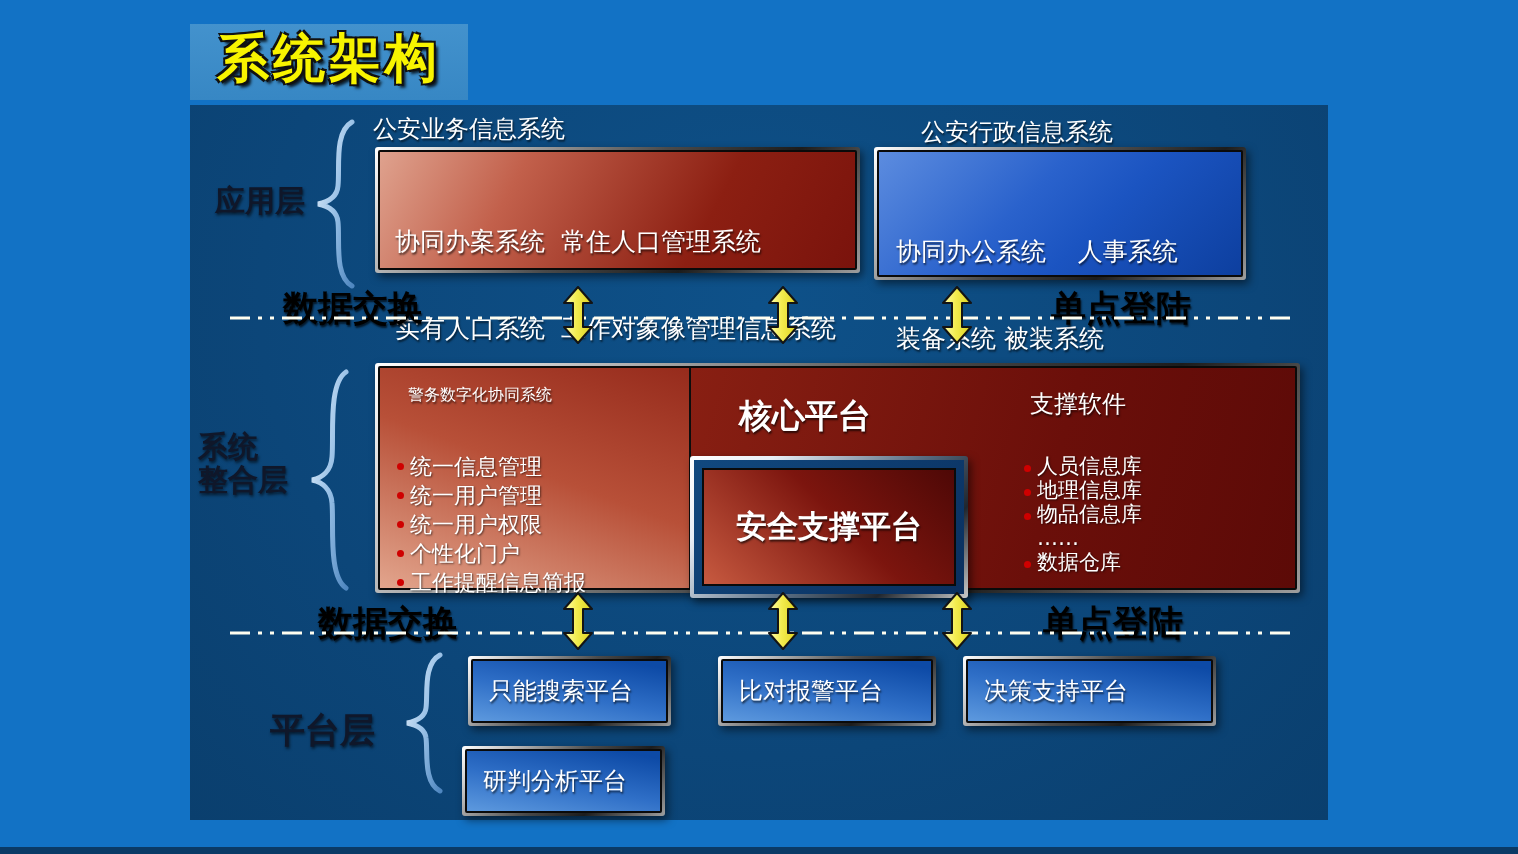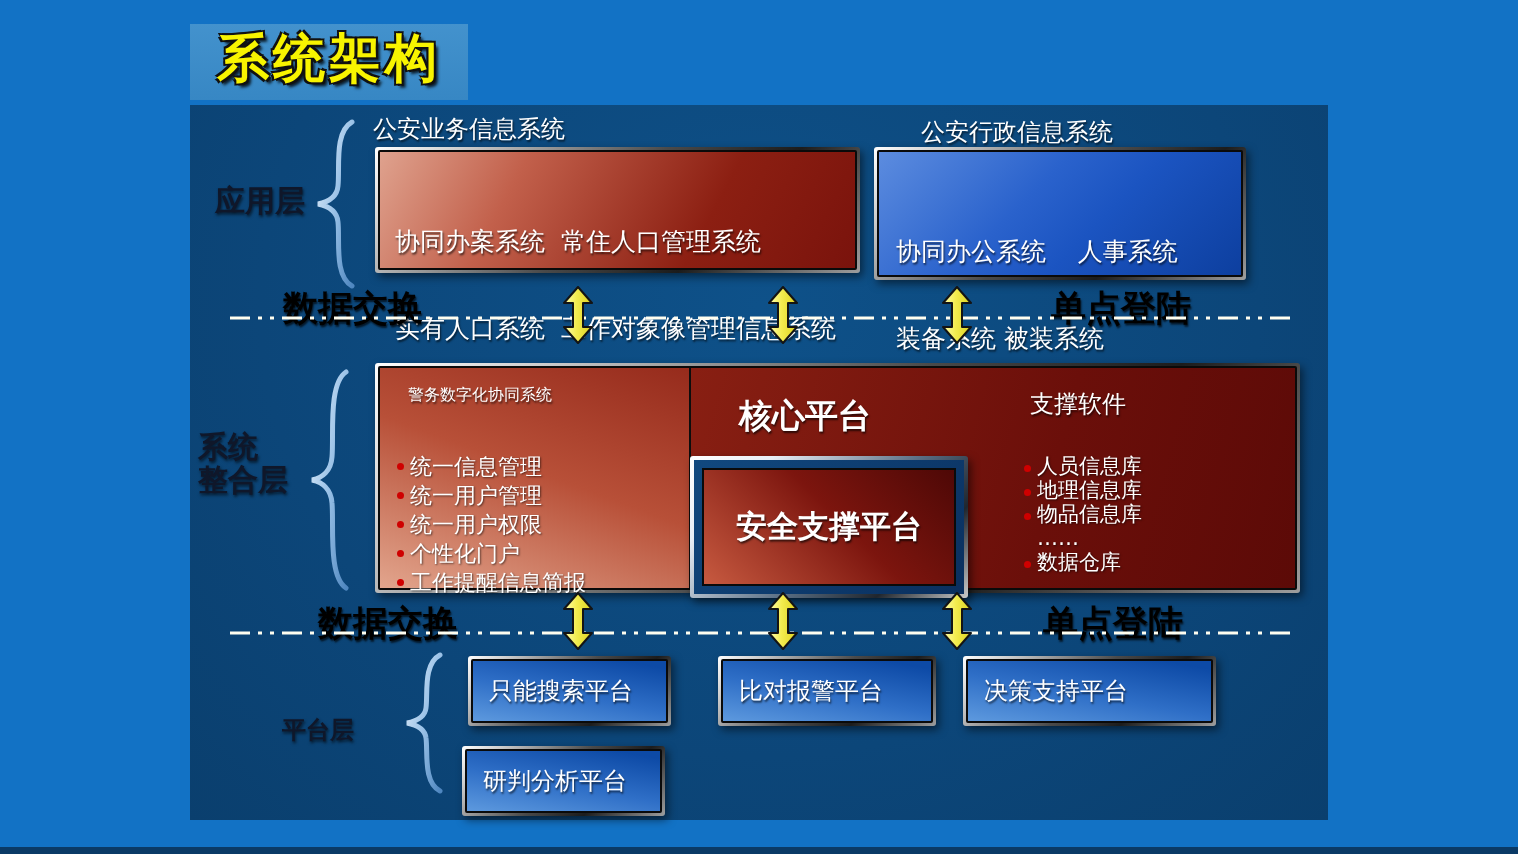--- a/index.html
+++ b/index.html
@@ -179,21 +179,21 @@
   <svg class="abs" style="left:561px;top:592px;" width="34" height="58">
       <path d="M17,1 L31,17 L22,17 L22,41 L31,41 L17,57 L3,41 L12,41 L12,17 L3,17 Z" fill="url(#arrowG)" stroke="#141414" stroke-width="2" stroke-linejoin="round"></path>
     </svg>
   <svg class="abs" style="left:766px;top:592px;" width="34" height="58">
       <path d="M17,1 L31,17 L22,17 L22,41 L31,41 L17,57 L3,41 L12,41 L12,17 L3,17 Z" fill="url(#arrowG)" stroke="#141414" stroke-width="2" stroke-linejoin="round"></path>
     </svg>
   <svg class="abs" style="left:940px;top:592px;" width="34" height="58">
       <path d="M17,1 L31,17 L22,17 L22,41 L31,41 L17,57 L3,41 L12,41 L12,17 L3,17 Z" fill="url(#arrowG)" stroke="#141414" stroke-width="2" stroke-linejoin="round"></path>
     </svg>
 
-  <div class="abs layer-label" style="left:282px;top:714px;font-size:24px;">平台层</div>
+  <div class="abs layer-label" style="left:270px;top:714px;font-size:35px;">平台层</div>
   <svg class="abs" style="left:392px;top:650px;" width="56" height="146">
     <path d="M48,5 C31,14 36,44 34,58 C33,67 25,71 15,73 C25,75 33,79 34,88 C36,102 31,132 48,141" fill="none" stroke="url(#braceG)" stroke-width="5" stroke-linecap="round"></path>
   </svg>
 
   <div class="abs metal pbox" style="left:462px;top:656px;width:203px;height:70px;margin-left:6px;">
     <div class="inner">
         <span class="wtext">只能搜索平台</span>
       </div>
   </div>
   <div class="abs metal pbox" style="left:718px;top:656px;width:218px;height:70px;">

